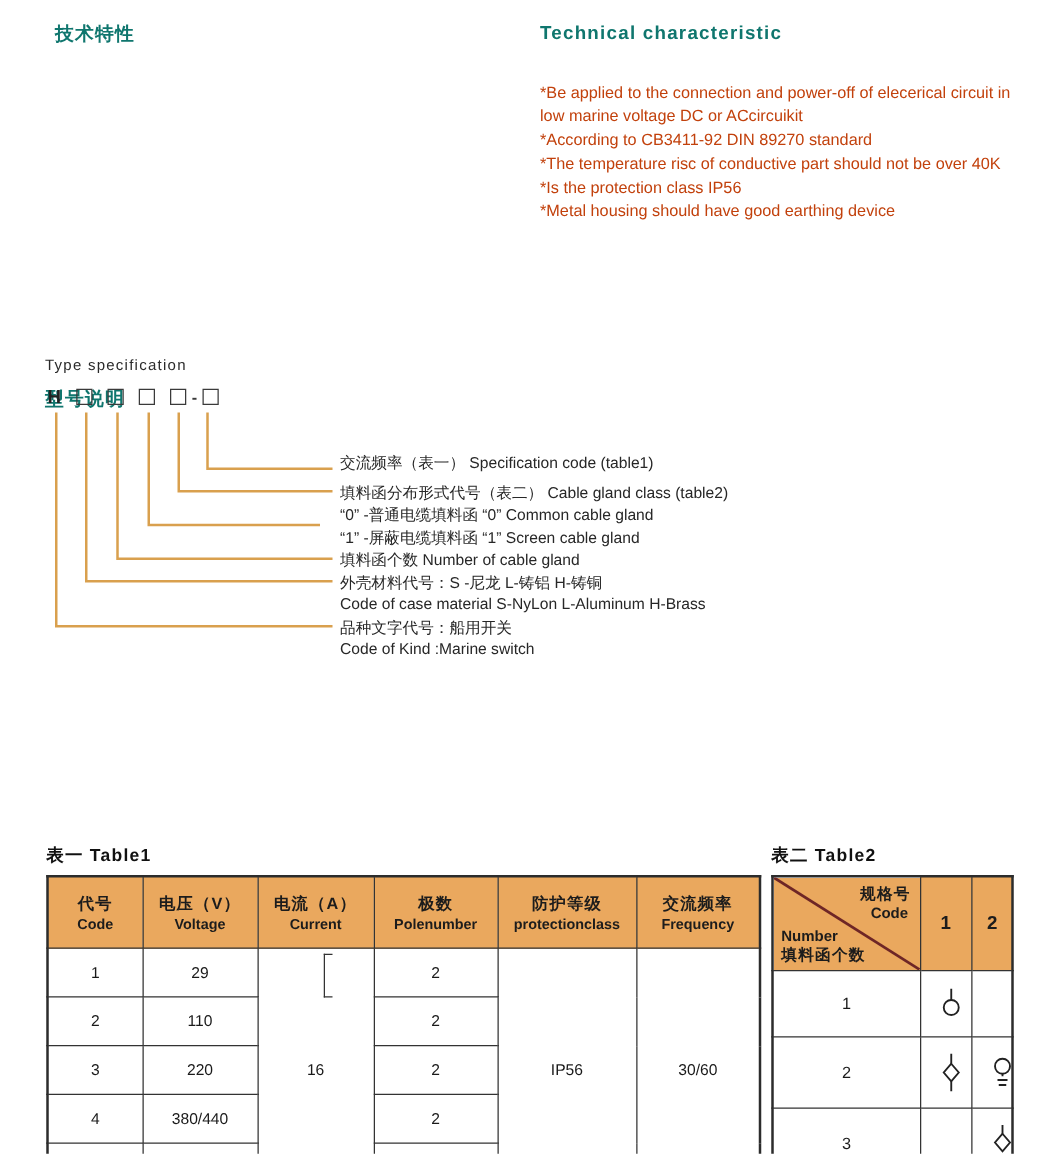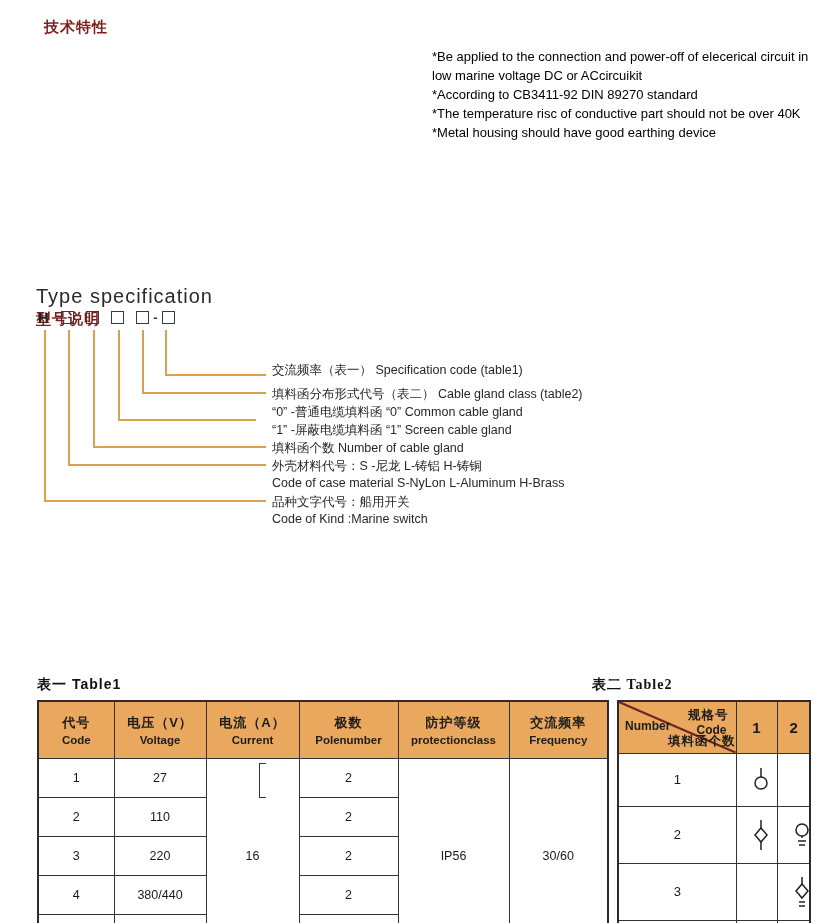--- a/index.html
+++ b/index.html
@@ -2,89 +2,91 @@
 <html><head>
 <meta charset="utf-8">
 <style>
   * { margin:0; padding:0; box-sizing:border-box; }
   html,body { background:#ffffff; }
   body {
     width:830px; height:923px; position:relative; overflow:hidden;
     font-family:"Liberation Sans","DejaVu Sans",sans-serif;
     color:#1d1d1d;
   }
-  .orange-head { color:#7f1d1d; font-size:15px; font-weight:bold; letter-spacing:1px; }
+  .orange-head { color:#0f766e; font-size:15px; font-weight:bold; letter-spacing:1px; }
 
   
   .top-left  { position:absolute; left:44px;  top:18px; width:382px; }
   .top-right { position:absolute; left:432px; top:18px; width:392px; }
   .bullet-list { margin-top:29px; }
   .top-left .bullet { font-size:13.5px; line-height:19.5px; color:#222; }
-  .top-right .bullet { font-size:13px; line-height:19px; color:#000000; }
+  .top-right .bullet { font-size:13px; line-height:19px; color:#c2410c; }
 
   
   .typespec-zh { position:absolute; left:36px; top:274px;margin-top:36px; }
-  .typespec-en { position:absolute; left:36px; top:285px; font-size:20px; color:#2a2a2a; letter-spacing:1px; }
+  .typespec-en { position:absolute; left:36px; top:285px; font-size:12px; color:#2a2a2a; letter-spacing:1px; }
 
   .code-row { position:absolute; left:38px; top:309px; display:flex; align-items:center; }
   .code-letter { font-size:15px; font-weight:bold; color:#222; width:12px; }
   .code-box { width:13px; height:13px; border:1.6px solid #3a3a3a; margin-left:12px; display:inline-block; }
   .code-box.first { margin-left:11px; }
   .code-dash { width:9px; text-align:center; font-weight:bold; color:#3a3a3a; font-size:13px; margin-left:2px; }
   .code-box.after-dash { margin-left:2px; }
 
   svg.connector-overlay { position:absolute; left:0; top:0; pointer-events:none; }
 
   .callouts { position:absolute; left:272px; top:362px; width:360px; }
   .callout-line { position:absolute; left:0; white-space:nowrap; font-size:12.5px; color:#272727; }
   .bracket { position:absolute; left:-13px; top:401px; width:7px; height:35px;
              border-left:1.6px solid #333; border-top:1.6px solid #333; border-bottom:1.6px solid #333; }
 
   
   .tbl-label { position:absolute; font-size:14px; font-weight:bold; color:#111; letter-spacing:1px; }
   #table1-label { left:37px; top:676px; }
-  #table2-label { left:592px; top:676px;font-family:Liberation Serif, serif; }
+  #table2-label { left:617px; top:676px; }
 
   table { border-collapse:collapse; table-layout:fixed; }
   #table1 { position:absolute; left:37px; top:700px; width:570px; }
   #table2 { position:absolute; left:617px; top:700px; width:192px; }
   td, th { border:1.5px solid #333; text-align:center; vertical-align:middle; padding:12px; }
   #table1, #table2 { border:2px solid #2c2c2c; }
   th { background:#eaa85e; font-weight:bold; }
   .th-zh { display:block; font-size:13px; color:#1c1c1c; letter-spacing:1px; }
   .th-en { display:block; font-size:11.5px; font-weight:bold; color:#1c1c1c; margin-top:2px; }
   #table1 thead tr { height:52px; }
   #table1 tbody tr { height:29.5px; }
   #table1 td { font-size:12.5px; color:#1a1a1a; }
 
-  #table2 thead tr { height:52px; }
+  #table2 thead tr { height:75px; }
   #table2 tbody tr { height:33px; }
   #table2 td { font-size:13px; color:#1a1a1a; }
   #table2 th.colnum { font-size:15px; color:#1c1c1c; border-left-color:#6e2626; }
   .corner-cell { position:relative; padding:0; }
   .corner-cell svg { position:absolute; left:0; top:0; width:100%; height:100%; }
   .corner-txt { position:absolute; font-weight:bold; color:#1c1c1c; }
   .corner-code-zh { top:5px;  right:7px; font-size:12.5px; letter-spacing:1px; }
   .corner-code-en { top:21px; right:9px; font-size:12px; }
   .corner-num-en  { bottom:20px; left:6px; font-size:12px;text-align:right; }
-  .corner-num-zh  { bottom:3px;  left:6px; font-size:12.5px; letter-spacing:1px;margin-left:43px; }
+  .corner-num-zh  { bottom:3px;  left:6px; font-size:12.5px; letter-spacing:1px; }
   .sym { display:block; margin:0 auto; }
 </style>
 </head>
 <body>
 
 <div class="top-left">
   <div class="orange-head">技术特性</div>
 </div>
 
 <div class="top-right">
+  <div class="orange-head">Technical characteristic</div>
   <div class="bullet-list">
     <div class="bullet">*Be applied to the connection and power-off of elecerical circuit in low marine voltage DC or ACcircuikit</div>
     <div class="bullet">*According to CB3411-92  DIN 89270 standard</div>
     <div class="bullet">*The temperature risc of conductive part should not be over 40K</div>
+    <div class="bullet">*Is the protection class IP56</div>
     <div class="bullet">*Metal housing should have good earthing device</div>
   </div>
 </div>
 
 <div class="typespec-zh orange-head">型号说明</div>
 <div class="typespec-en">Type specification</div>
 
 <div class="code-row">
   <span class="code-letter">H</span>
   <span class="code-box first"></span>
@@ -153,21 +155,21 @@
         </th>
       <th>
           <span class="th-zh">交流频率</span>
           <span class="th-en">Frequency</span>
         </th>
     </tr>
   </thead>
   <tbody>
     <tr>
       <td>1</td>
-      <td>27</td>
+      <td>29</td>
       <td rowspan="5">16</td>
       <td>2</td>
       <td rowspan="5">IP56</td>
       <td rowspan="5">30/60</td>
     </tr>
     <tr>
       <td>2</td>
       <td>110</td>
       <td>2</td>
     </tr>

